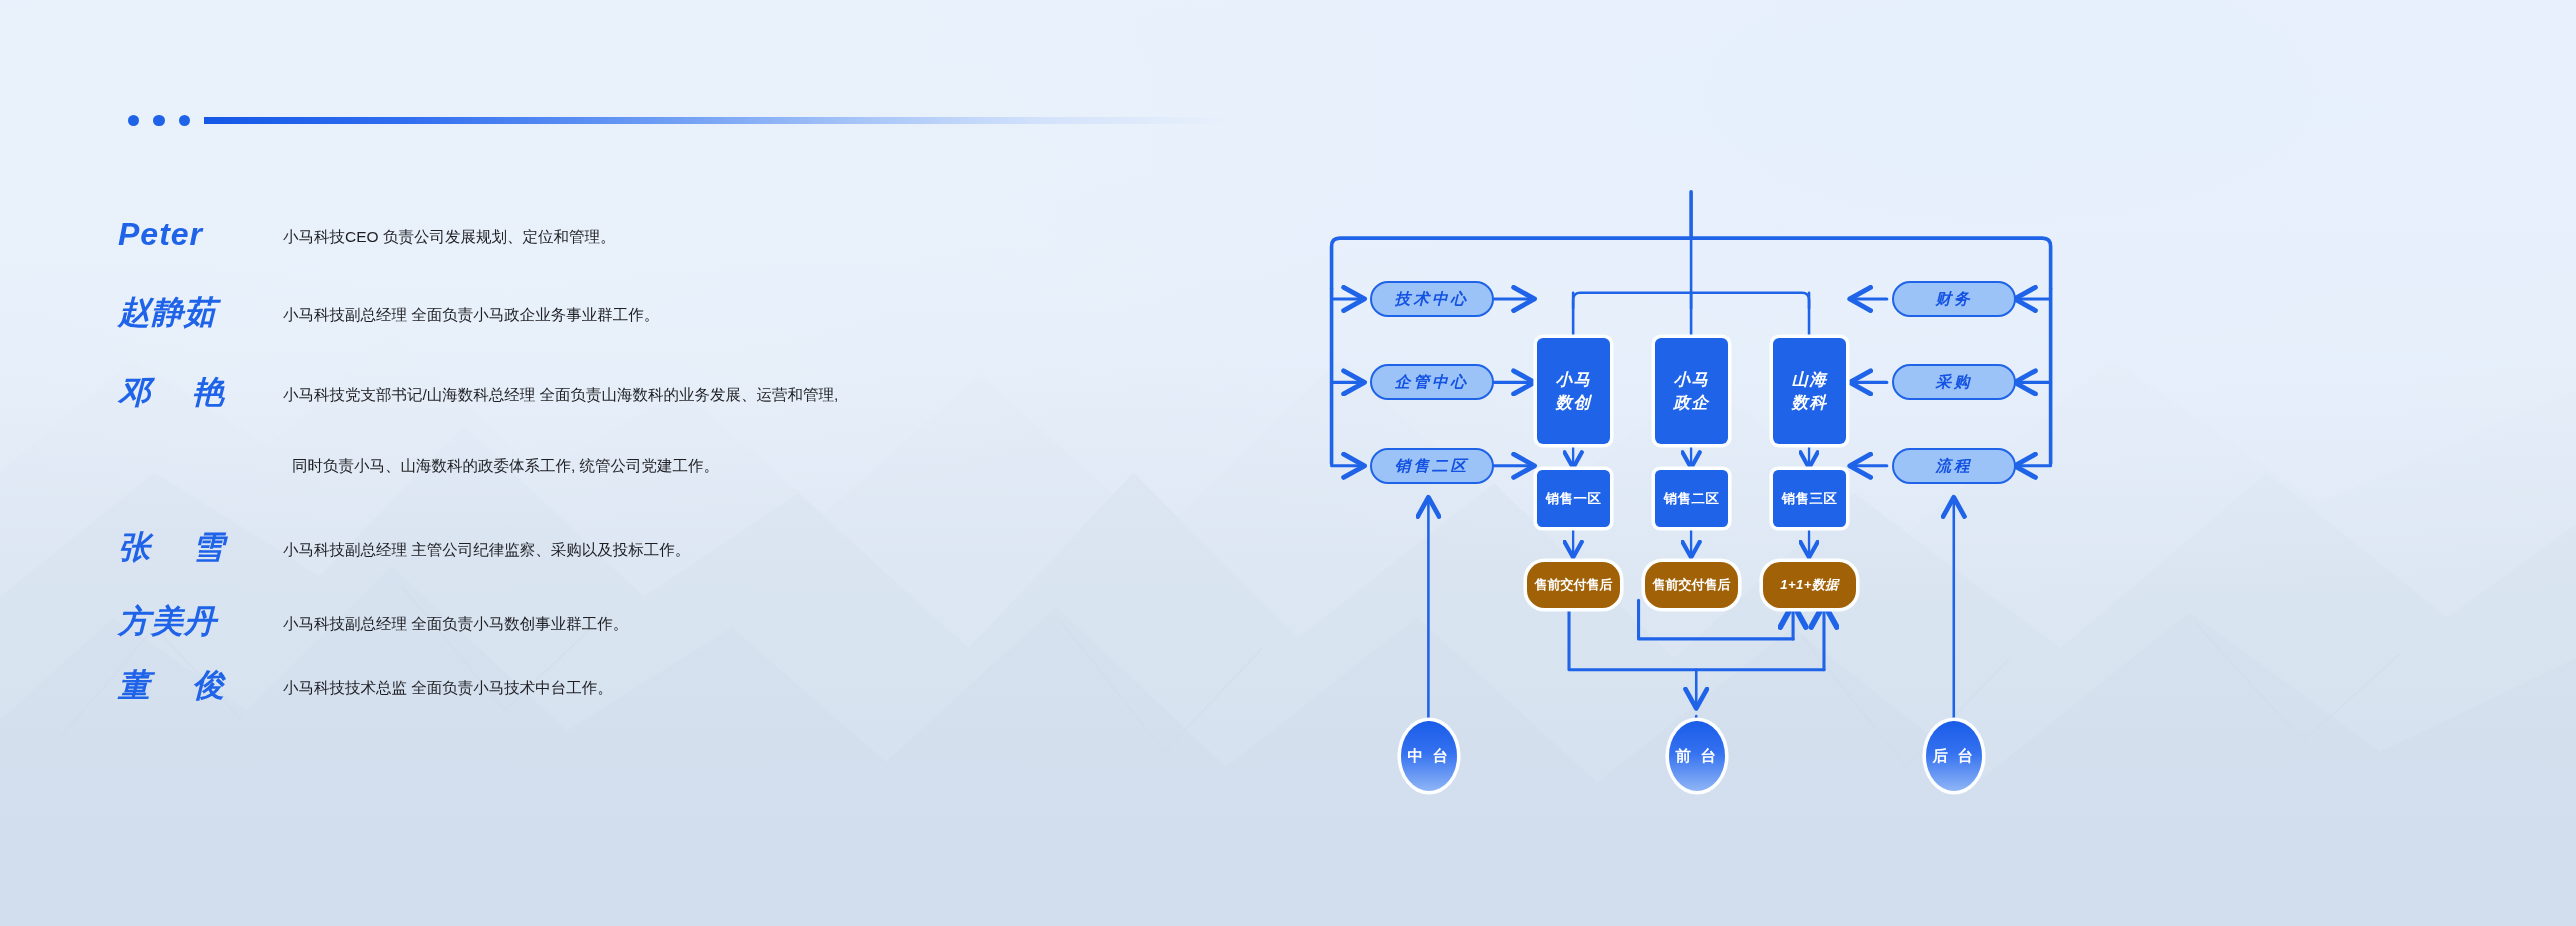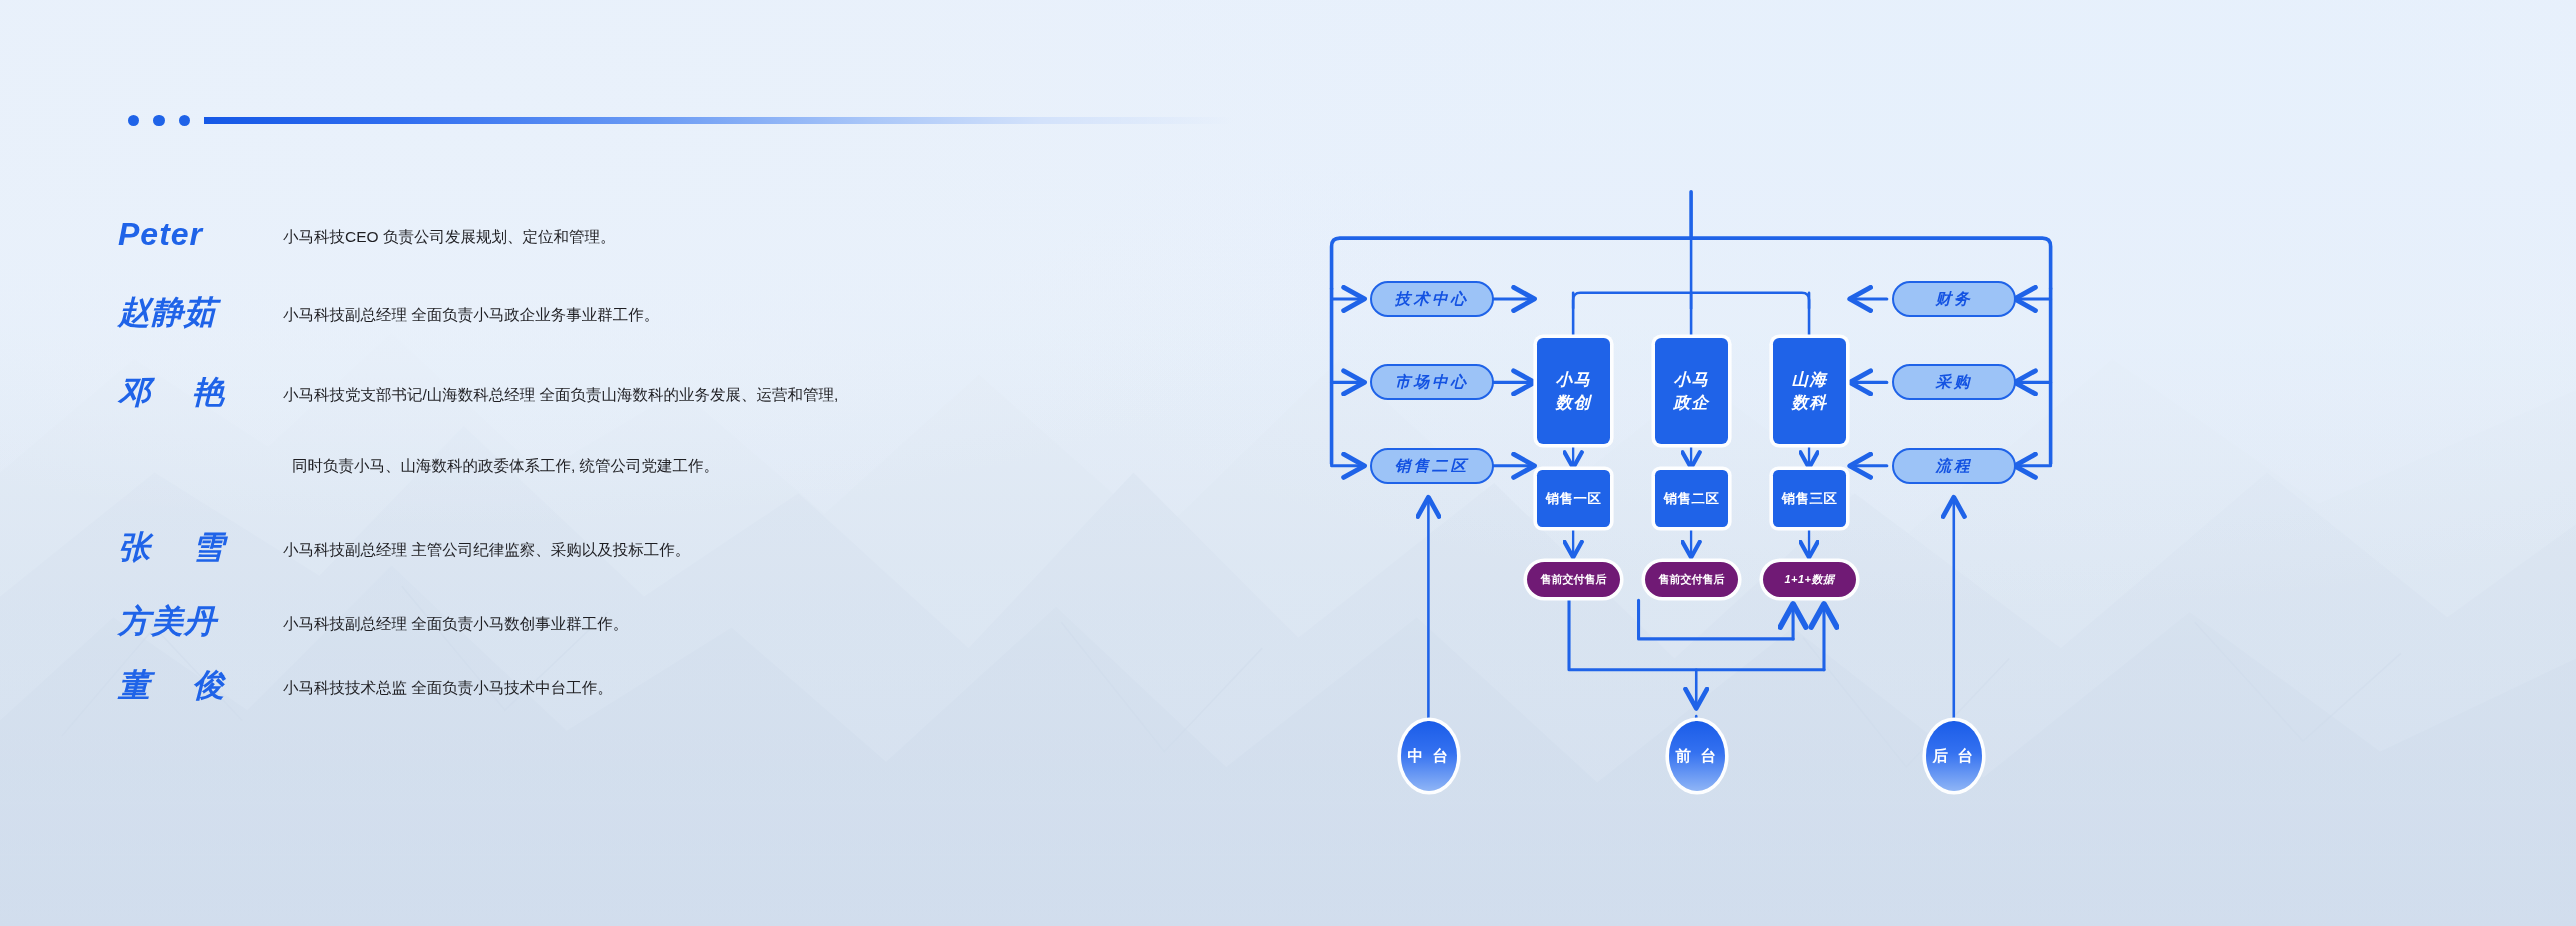--- a/index.html
+++ b/index.html
@@ -94,22 +94,22 @@
   .bu-box {
     width: 73px; height: 106px; border-radius: 6.2px;
     background: #1f63e8; color: #fff;
     font-size: 16.5px; font-weight: 700; font-style: italic; line-height: 1.38; letter-spacing: 1.5px;
   }
   .sales-box {
     width: 73px; height: 57px; border-radius: 5.2px;
     background: #1f63e8; color: #fff; font-size: 13.4px; font-weight: 600; letter-spacing: 0.5px;
   }
   .svc-pill {
-    width: 93px; height: 35px; border-radius: 17.5px;
-    background: #701a75; color: #fff; font-size: 11px; font-weight: 700; letter-spacing: 0px;
+    width: 93px; height: 46px; border-radius: 17.5px;
+    background: #a16207; color: #fff; font-size: 13px; font-weight: 700; letter-spacing: 0px;
   }
   .svc-pill.italic { font-style: italic; letter-spacing: 0.5px; }
 
   .circle-node {
     width: 56px; height: 70px; border-radius: 50%;
     background: linear-gradient(to bottom, #1a5ce8 0%, #3471f0 45%, #8fb5f6 100%);
     color: #fff; font-size: 15.5px; font-weight: 700; letter-spacing: 2.6px;
   }
 </style>
 </head>
@@ -258,21 +258,21 @@
 
       <path d="M292,1425 L292,965" stroke-width="5" marker-end="url(#arrU)"></path>
       <path d="M812,1425 L812,1390" stroke-width="5"></path>
       <path d="M1312,1425 L1312,965" stroke-width="5" marker-end="url(#arrU)"></path>
 
     </g>
   </svg>
 
 
   <div class="node pill-light" style="left:92px; top:281px;">技术中心</div>
-  <div class="node pill-light" style="left:92px; top:364px;">市场中心</div>
+  <div class="node pill-light" style="left:92px; top:364px;">企管中心</div>
   <div class="node pill-light" style="left:92px; top:448px;">销售二区</div>
 
   <div class="node pill-light" style="left:614px; top:281px;">财务</div>
   <div class="node pill-light" style="left:614px; top:364px;text-align:center;">采购</div>
   <div class="node pill-light" style="left:614px; top:448px;">流程</div>
 
   <div class="node bu-box" style="left:259px; top:338px;">
     <div>
       <div>小马</div>
       <div>数创</div>

